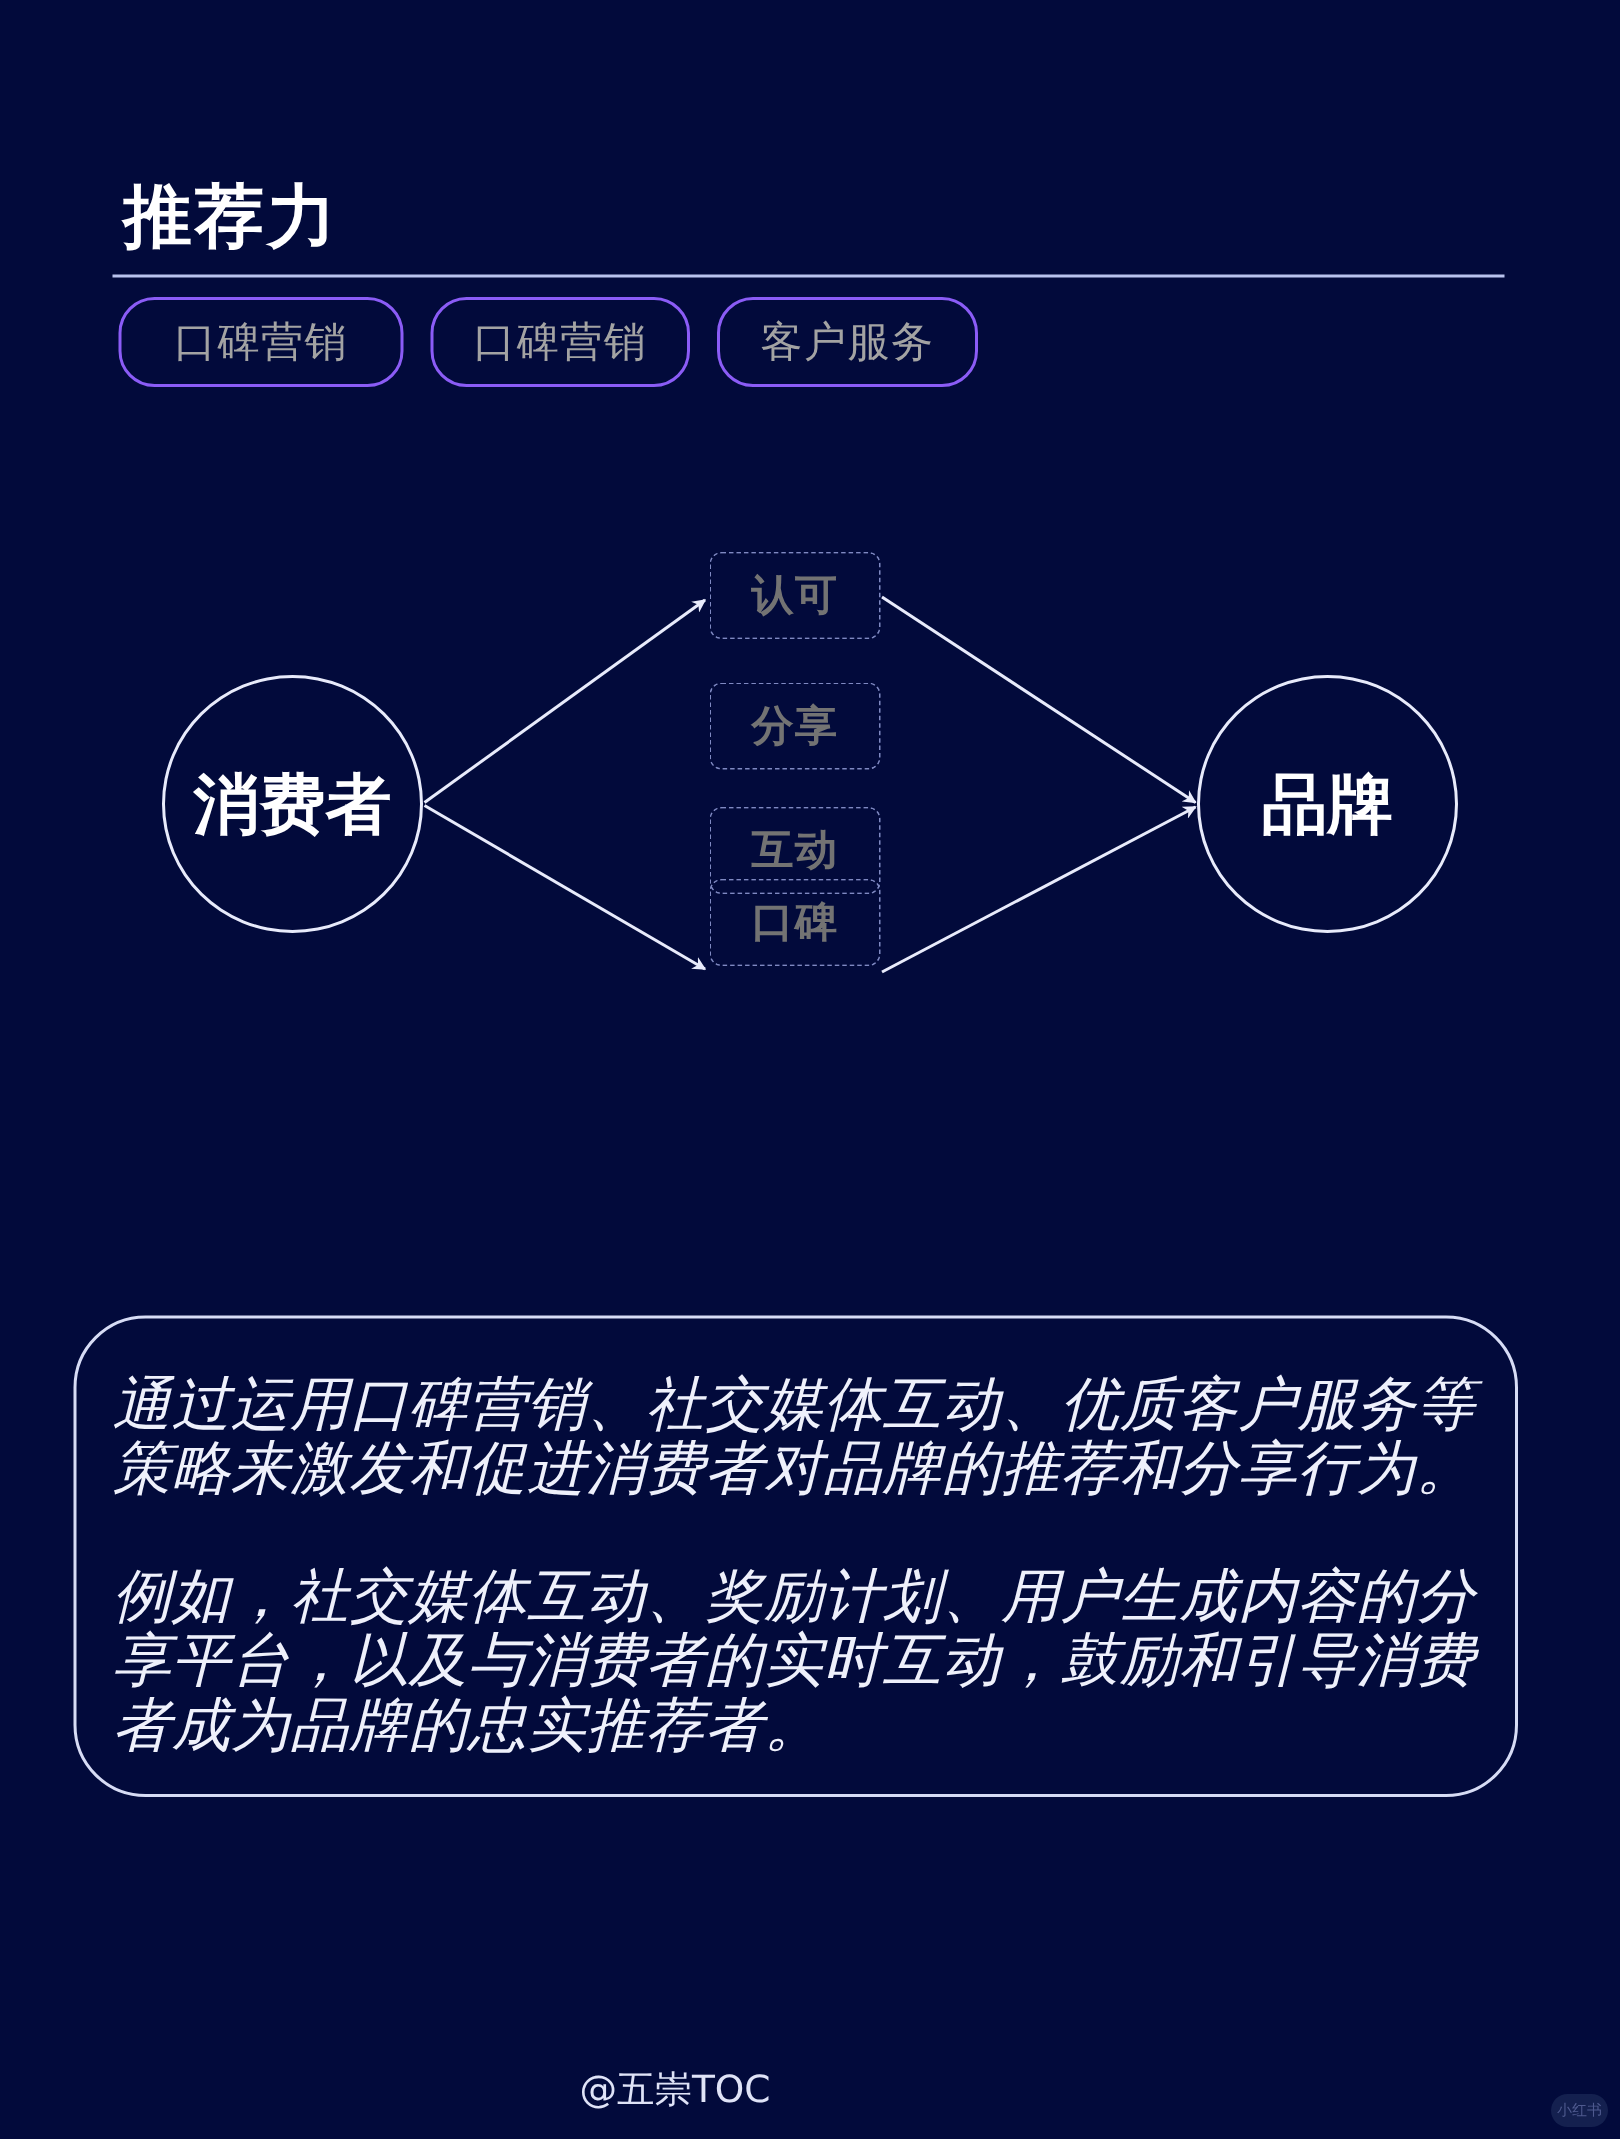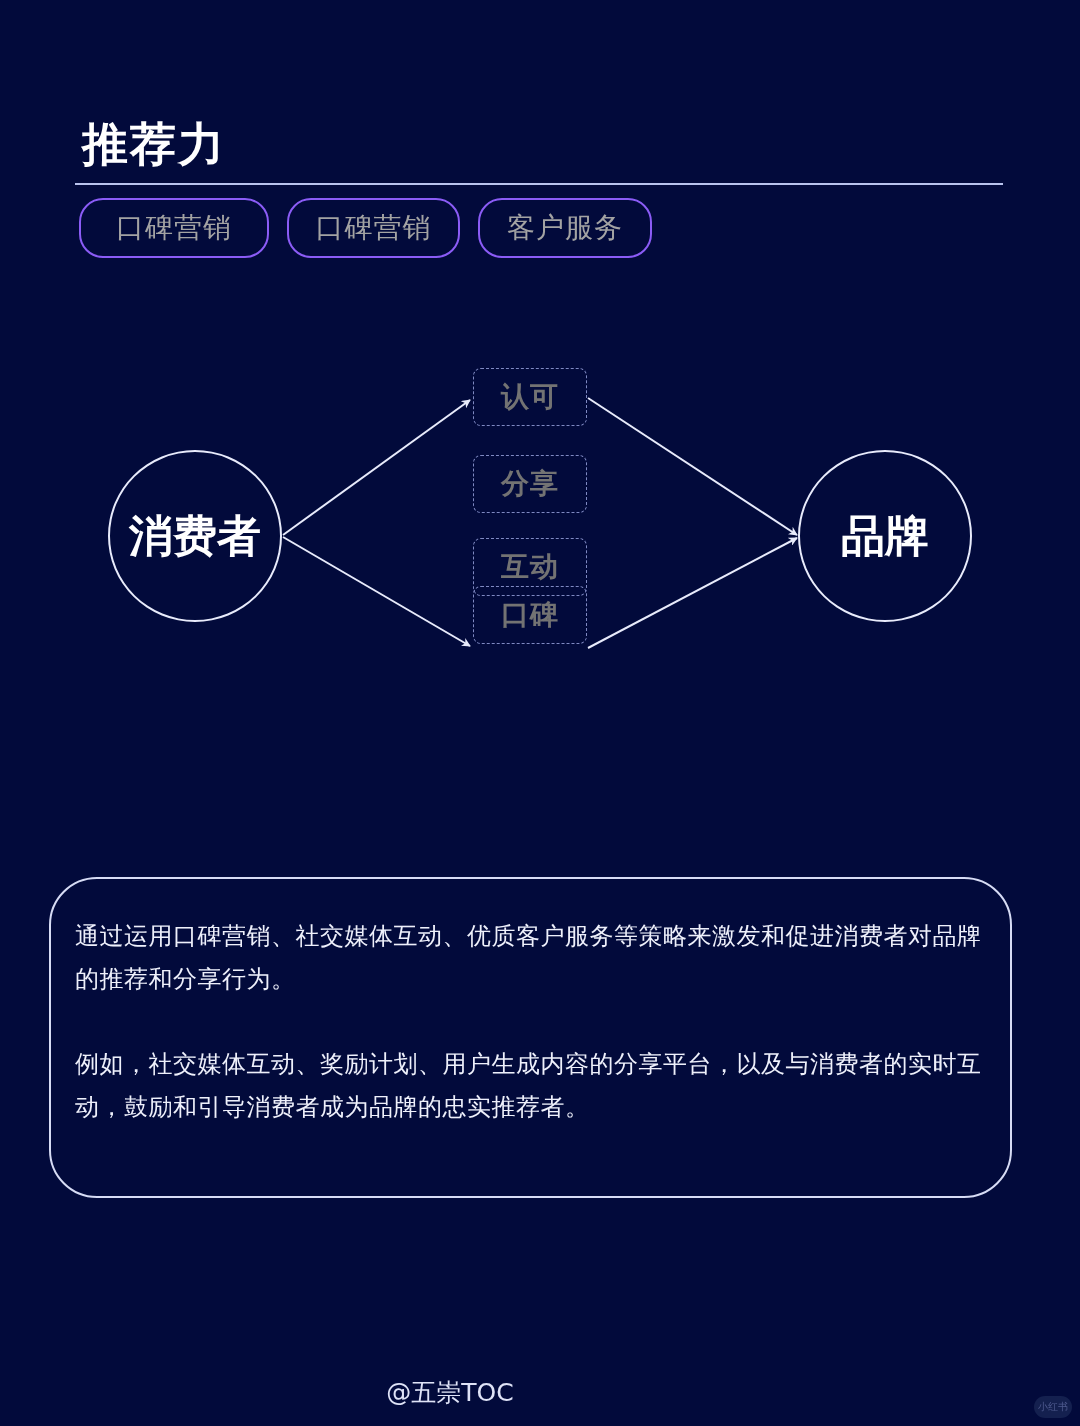--- a/index.html
+++ b/index.html
@@ -38,22 +38,23 @@
     border: 1.5px dashed #7f89c2; border-radius: 8px; box-sizing: border-box;
     display: flex; align-items: center; justify-content: center;
     font-size: 28px; font-weight: bold; color: #737373; letter-spacing: 1px;
   }
   .desc-card {
     position: absolute; left: 49px; top: 877px; width: 963px; height: 321px;
     border: 2px solid #d7dcf5; border-radius: 48px; box-sizing: border-box;
     padding: 36px 14px 0 24px;
   }
   .desc-card p {
-    margin: 0; font-size: 24px; line-height: 43px; color: #eef0fb;
+    margin: 0; font-size: 39px; line-height: 43px; color: #eef0fb;
     letter-spacing: 0.5px;
+    font-style: italic;
   }
   .desc-card p + p { margin-top: 42px; }
   .footer {
     position: absolute; left: 0; width: 900px; top: 1376px;
     text-align: center; font-size: 25px; color: #dfe3f7;
   }
   .watermark {
     position: absolute; left: 1034px; top: 1396px; width: 38px; height: 22px;
     border-radius: 11px; background: #14204f;
     font-size: 10px; color: #4f5a8f;

